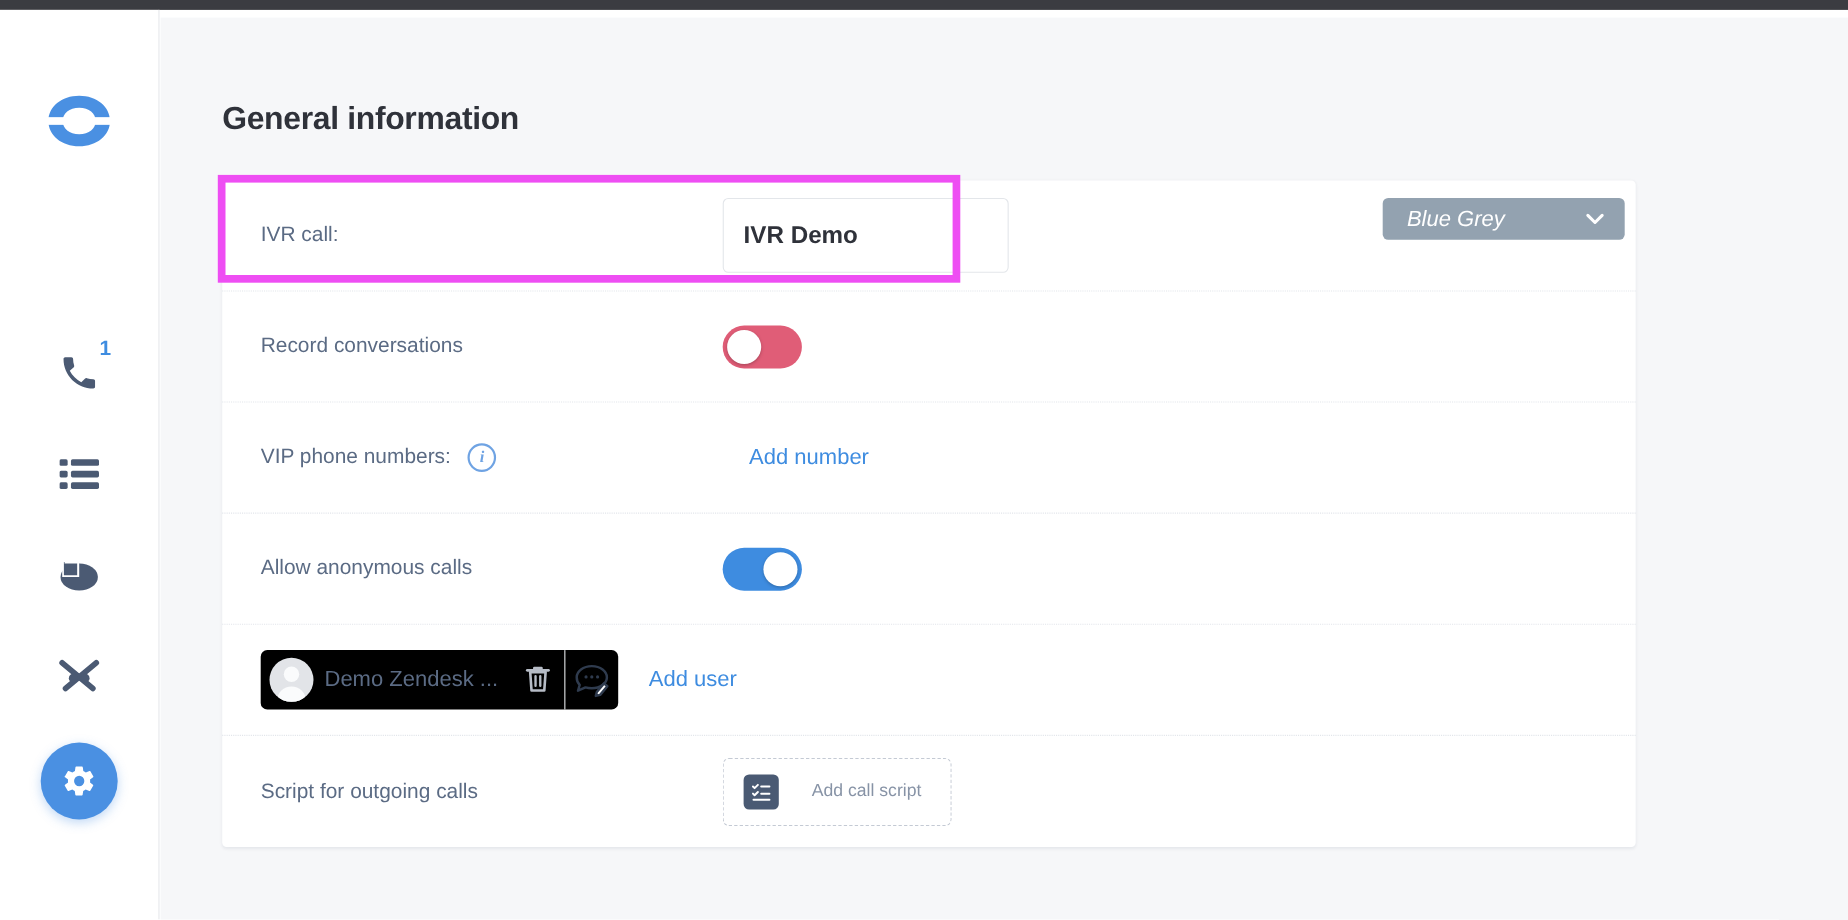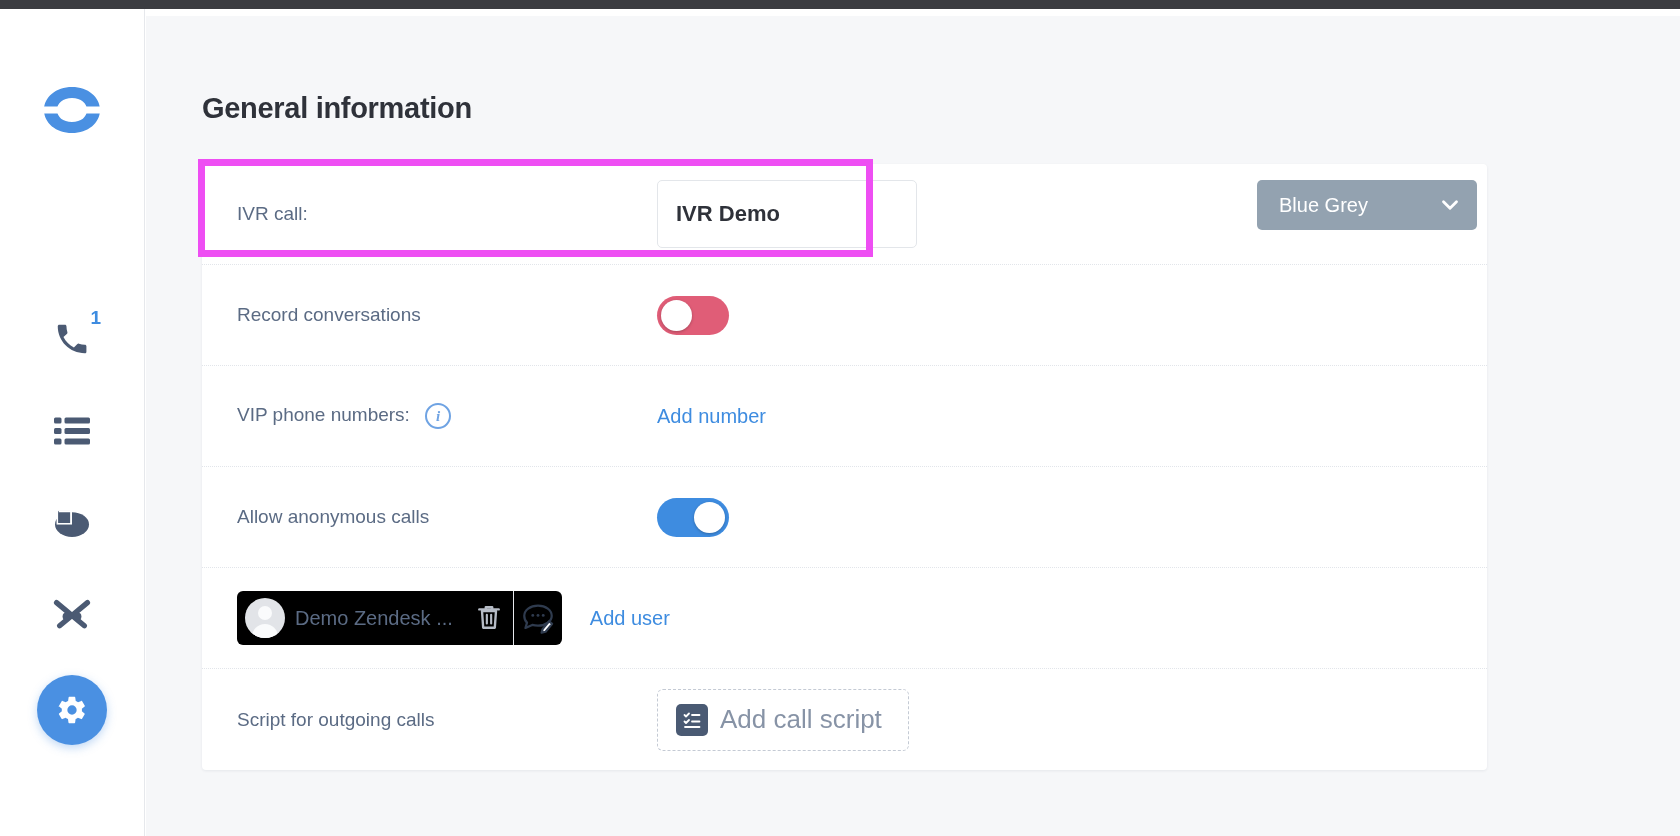--- a/index.html
+++ b/index.html
@@ -95,25 +95,25 @@
     width: 260px; height: 68px;
     border: 1px solid #e3e6ea; border-radius: 5px;
     display: flex; align-items: center; padding-left: 18px;
     font-size: 22px; font-weight: bold; color: #2f323a;
     background: #fff;
   }
 
   
   .color-select {
     position: absolute; right: 10px; top: 16px;
-    width: 220px; height: 50px;
+    width: 220px; height: 38px;
     background: #93a2b0; border-radius: 5px;
     display: flex; align-items: center; justify-content: space-between;
     padding: 0 14px 0 22px;
-    color: #ffffff; font-size: 20px;
+    color: #ffffff; font-size: 20px; font-style: italic;
   }
 
   
   .toggle {
     width: 72px; height: 39px; border-radius: 20px;
     display: flex; align-items: center; position: relative;
   }
   .toggle .knob {
     width: 31px; height: 31px; border-radius: 50%;
     background: #fff; position: absolute;
@@ -128,21 +128,21 @@
   .info-icon {
     width: 26px; height: 26px; border-radius: 50%;
     border: 2px solid #6fa3e3; color: #6fa3e3;
     display: inline-flex; align-items: center; justify-content: center;
     font-size: 15px; font-weight: bold; font-style: italic;
     margin-left: 10px; vertical-align: middle;
     font-family: "Liberation Serif", serif;
   }
 
   .link {
-    color: #3e8ce0; font-size: 20px; cursor: pointer;
+    color: #3e8ce0; font-size: 20px; cursor: pointer; margin-left: 24px;
   }
 
   
   .chip-group {
     display: flex; align-items: center;
     background: #000000; border-radius: 6px;
     height: 54px;
   }
   .chip-user { display: flex; align-items: center; padding: 0 12px 0 8px; gap: 10px; }
   .avatar {
@@ -159,25 +159,25 @@
   }
   .chip-name { font-size: 20px; color: #5b6b84; white-space: nowrap; }
   .chip-icon-btn {
     width: 48px; height: 54px;
     display: flex; align-items: center; justify-content: center;
   }
   .chip-divider { width: 1px; height: 54px; background: #e6e8ec; }
 
   
   .dashed-btn {
-    display: flex; align-items: center; gap: 12px;
+    display: flex; align-items: center; gap: 30px;
     height: 62px; padding: 0 26px 0 18px;
     border: 1px dashed #c4cad4; border-radius: 6px;
     background: #ffffff;
-    font-size: 26px; color: #8793a6;
+    font-size: 16px; color: #8793a6;
   }
   .script-icon {
     width: 32px; height: 32px; border-radius: 5px;
     background: #4a5a73;
     display: flex; align-items: center; justify-content: center;
   }
 </style>
 </head>
 <body>
 

